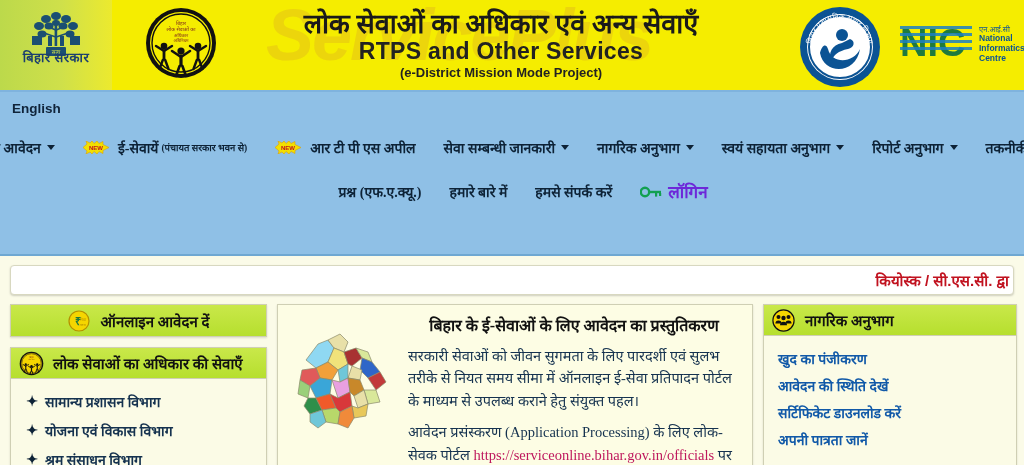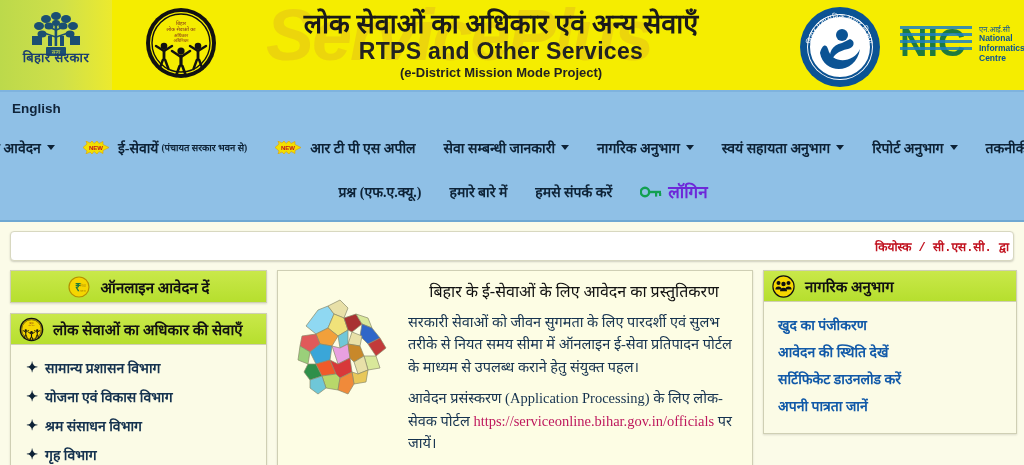--- a/index.html
+++ b/index.html
@@ -76,21 +76,21 @@
     flex:0 0 104px; position:relative;
   }
   .seal-bihar-dev svg { position:absolute; left:8px; top:5px; }
   .nic-logo {
     flex:0 0 130px; position:relative;
   }
   .nic-logo svg { position:absolute; left:6px; top:20px; }
 
   
   .nav {
-    width:1024px; height:130px;
+    width:1024px; height:164px;
     background:#8fc0e6;
     position:relative;
     border-bottom:2px solid #6fa8d2;
     text-align:center;
   }
   .lang-link {
     position:absolute; left:12px; top:9px;
     font-size:13.5px; font-weight:700; color:#10243a;
     cursor:pointer;
   }
@@ -133,22 +133,22 @@
     height:30px;
     background:#fff;
     border:1px solid #d8d8c0;
     border-radius:4px;
     box-shadow:0 1px 2px rgba(0,0,0,.18);
     display:flex; align-items:center; justify-content:flex-end;
     overflow:hidden;
     padding-right:4px;
   }
   .marquee-text {
-    font-family:Liberation Mono, monospace;
-    font-size:12px; color:#c1121f; font-weight:600;
+    font-family:Liberation Sans, sans-serif;
+    font-size:15px; color:#c1121f; font-weight:600;
     white-space:nowrap;
     text-align:center;
   }
 
   
   .content {
     display:flex; gap:10px;
     padding:9px 10px 0 10px;
     align-items:flex-start;
   }
@@ -202,21 +202,21 @@
 
   
   .intro {
     display:flex; gap:10px;
     padding:9px 12px 10px 10px;
   }
   .intro-map { flex:0 0 110px; padding-top:4px; }
   .intro-text { flex:1 1 auto; }
   .intro-title {
     font-family:"Liberation Serif","DejaVu Serif",serif;
-    font-size:16px; font-weight:400; color:#111;
+    font-size:16px; font-weight:700; color:#111;
     text-align:center; margin-bottom:9px;
   }
   .intro-para {
     font-family:"Liberation Serif","DejaVu Serif",serif;
     font-size:14.5px; color:#15324f; line-height:1.55;
     margin-bottom:9px;
   }
   .intro-link { color:#be185d; text-decoration:none; }
 </style>
 </head>

